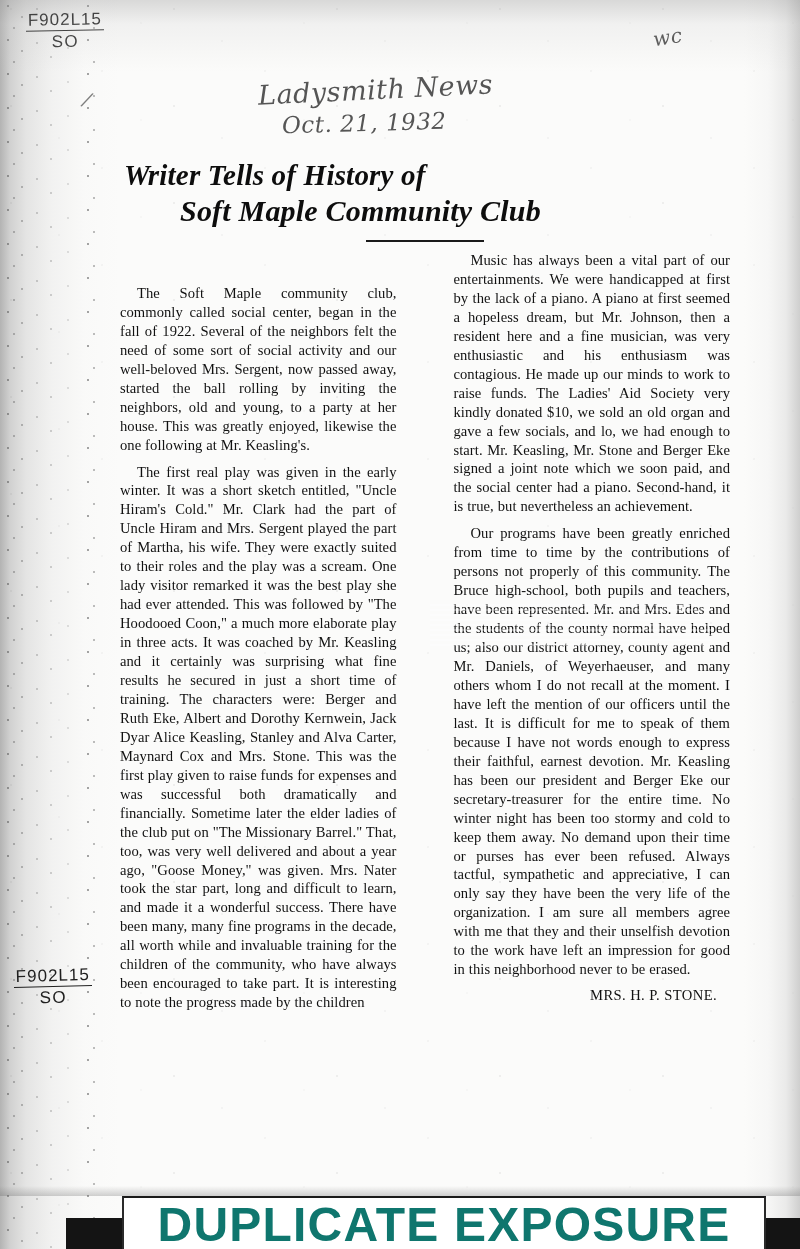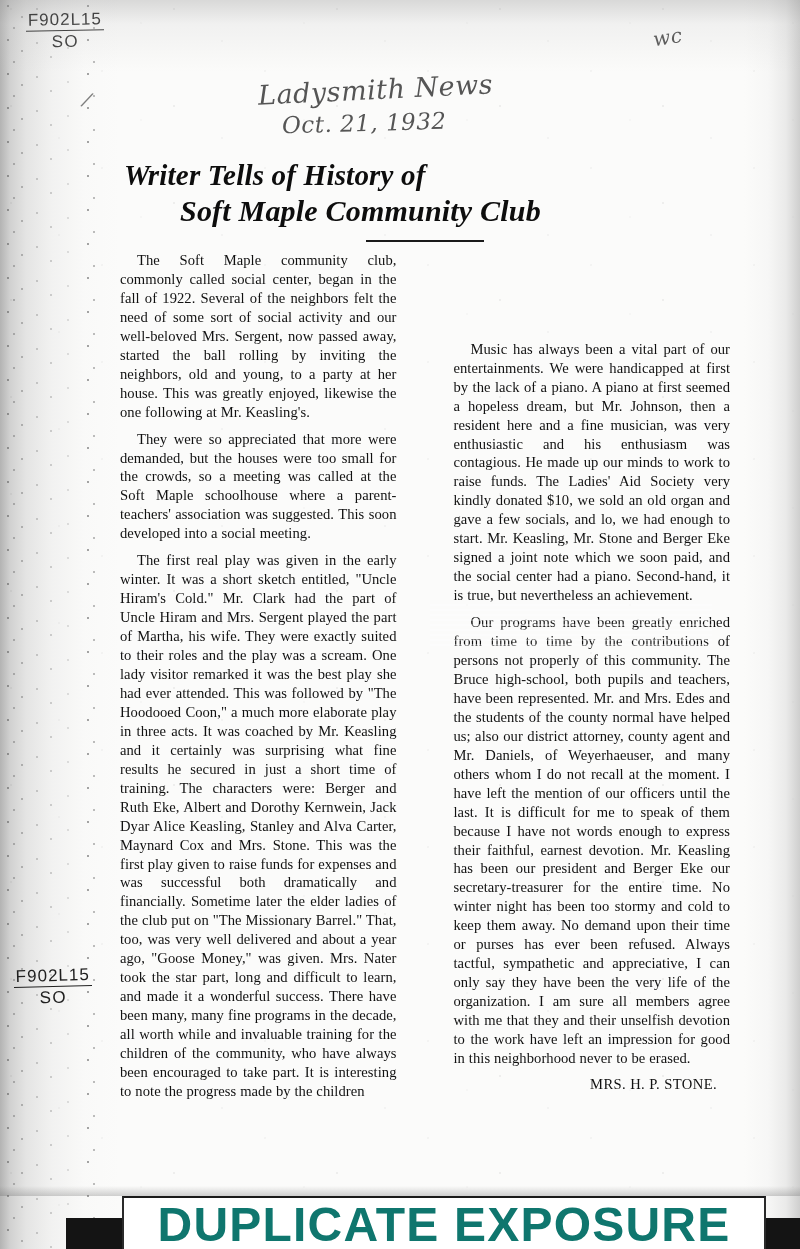--- a/index.html
+++ b/index.html
@@ -315,21 +315,20 @@
       <span class="hl-line first">Writer Tells of History of</span>
       <span class="hl-line second">Soft Maple Community Club</span>
     </div>
 
     <div id="headline-rule"></div>
 
     <div id="columns">
 
       <div class="column left">
         <p class="para">The Soft Maple community club, commonly called social center, began in the fall of 1922. Several of the neighbors felt the need of some sort of social activity and our well-beloved Mrs. Sergent, now passed away, started the ball rolling by inviting the neighbors, old and young, to a party at her house. This was greatly enjoyed, likewise the one following at Mr. Keasling's.</p>
-        <p class="para">They were so appreciated that more were demanded, but the houses were too small for the crowds, so a meeting was called at the Soft Maple schoolhouse where a parent-teachers' association was suggested. This soon developed into a social meeting.</p>
         <p class="para">The first real play was given in the early winter. It was a short sketch entitled, "Uncle Hiram's Cold." Mr. Clark had the part of Uncle Hiram and Mrs. Sergent played the part of Martha, his wife. They were exactly suited to their roles and the play was a scream. One lady visitor remarked it was the best play she had ever attended. This was followed by "The Hoodooed Coon," a much more elaborate play in three acts. It was coached by Mr. Keasling and it certainly was surprising what fine results he secured in just a short time of training. The characters were: Berger and Ruth Eke, Albert and Dorothy Kernwein, Jack Dyar Alice Keasling, Stanley and Alva Carter, Maynard Cox and Mrs. Stone. This was the first play given to raise funds for expenses and was successful both dramatically and financially. Sometime later the elder ladies of the club put on "The Missionary Barrel." That, too, was very well delivered and about a year ago, "Goose Money," was given. Mrs. Nater took the star part, long and difficult to learn, and made it a wonderful success. There have been many, many fine programs in the decade, all worth while and invaluable training for the children of the community, who have always been encouraged to take part. It is interesting to note the progress made by the children</p>
       </div>
 
       <div id="col-divider"></div>
 
       <div class="column right">
         <p class="para">Music has always been a vital part of our entertainments. We were handicapped at first by the lack of a piano. A piano at first seemed a hopeless dream, but Mr. Johnson, then a resident here and a fine musician, was very enthusiastic and his enthusiasm was contagious. He made up our minds to work to raise funds. The Ladies' Aid Society very kindly donated $10, we sold an old organ and gave a few socials, and lo, we had enough to start. Mr. Keasling, Mr. Stone and Berger Eke signed a joint note which we soon paid, and the social center had a piano. Second-hand, it is true, but nevertheless an achievement.</p>
         <p class="para">Our programs have been greatly enriched from time to time by the contributions of persons not properly of this community. The Bruce high-school, both pupils and teachers, have been represented. Mr. and Mrs. Edes and the students of the county normal have helped us; also our district attorney, county agent and Mr. Daniels, of Weyerhaeuser, and many others whom I do not recall at the moment. I have left the mention of our officers until the last. It is difficult for me to speak of them because I have not words enough to express their faithful, earnest devotion. Mr. Keasling has been our president and Berger Eke our secretary-treasurer for the entire time. No winter night has been too stormy and cold to keep them away. No demand upon their time or purses has ever been refused. Always tactful, sympathetic and appreciative, I can only say they have been the very life of the organization. I am sure all members agree with me that they and their unselfish devotion to the work have left an impression for good in this neighborhood never to be erased.</p>
         <p class="byline">MRS. H. P. STONE.</p>
       </div>

